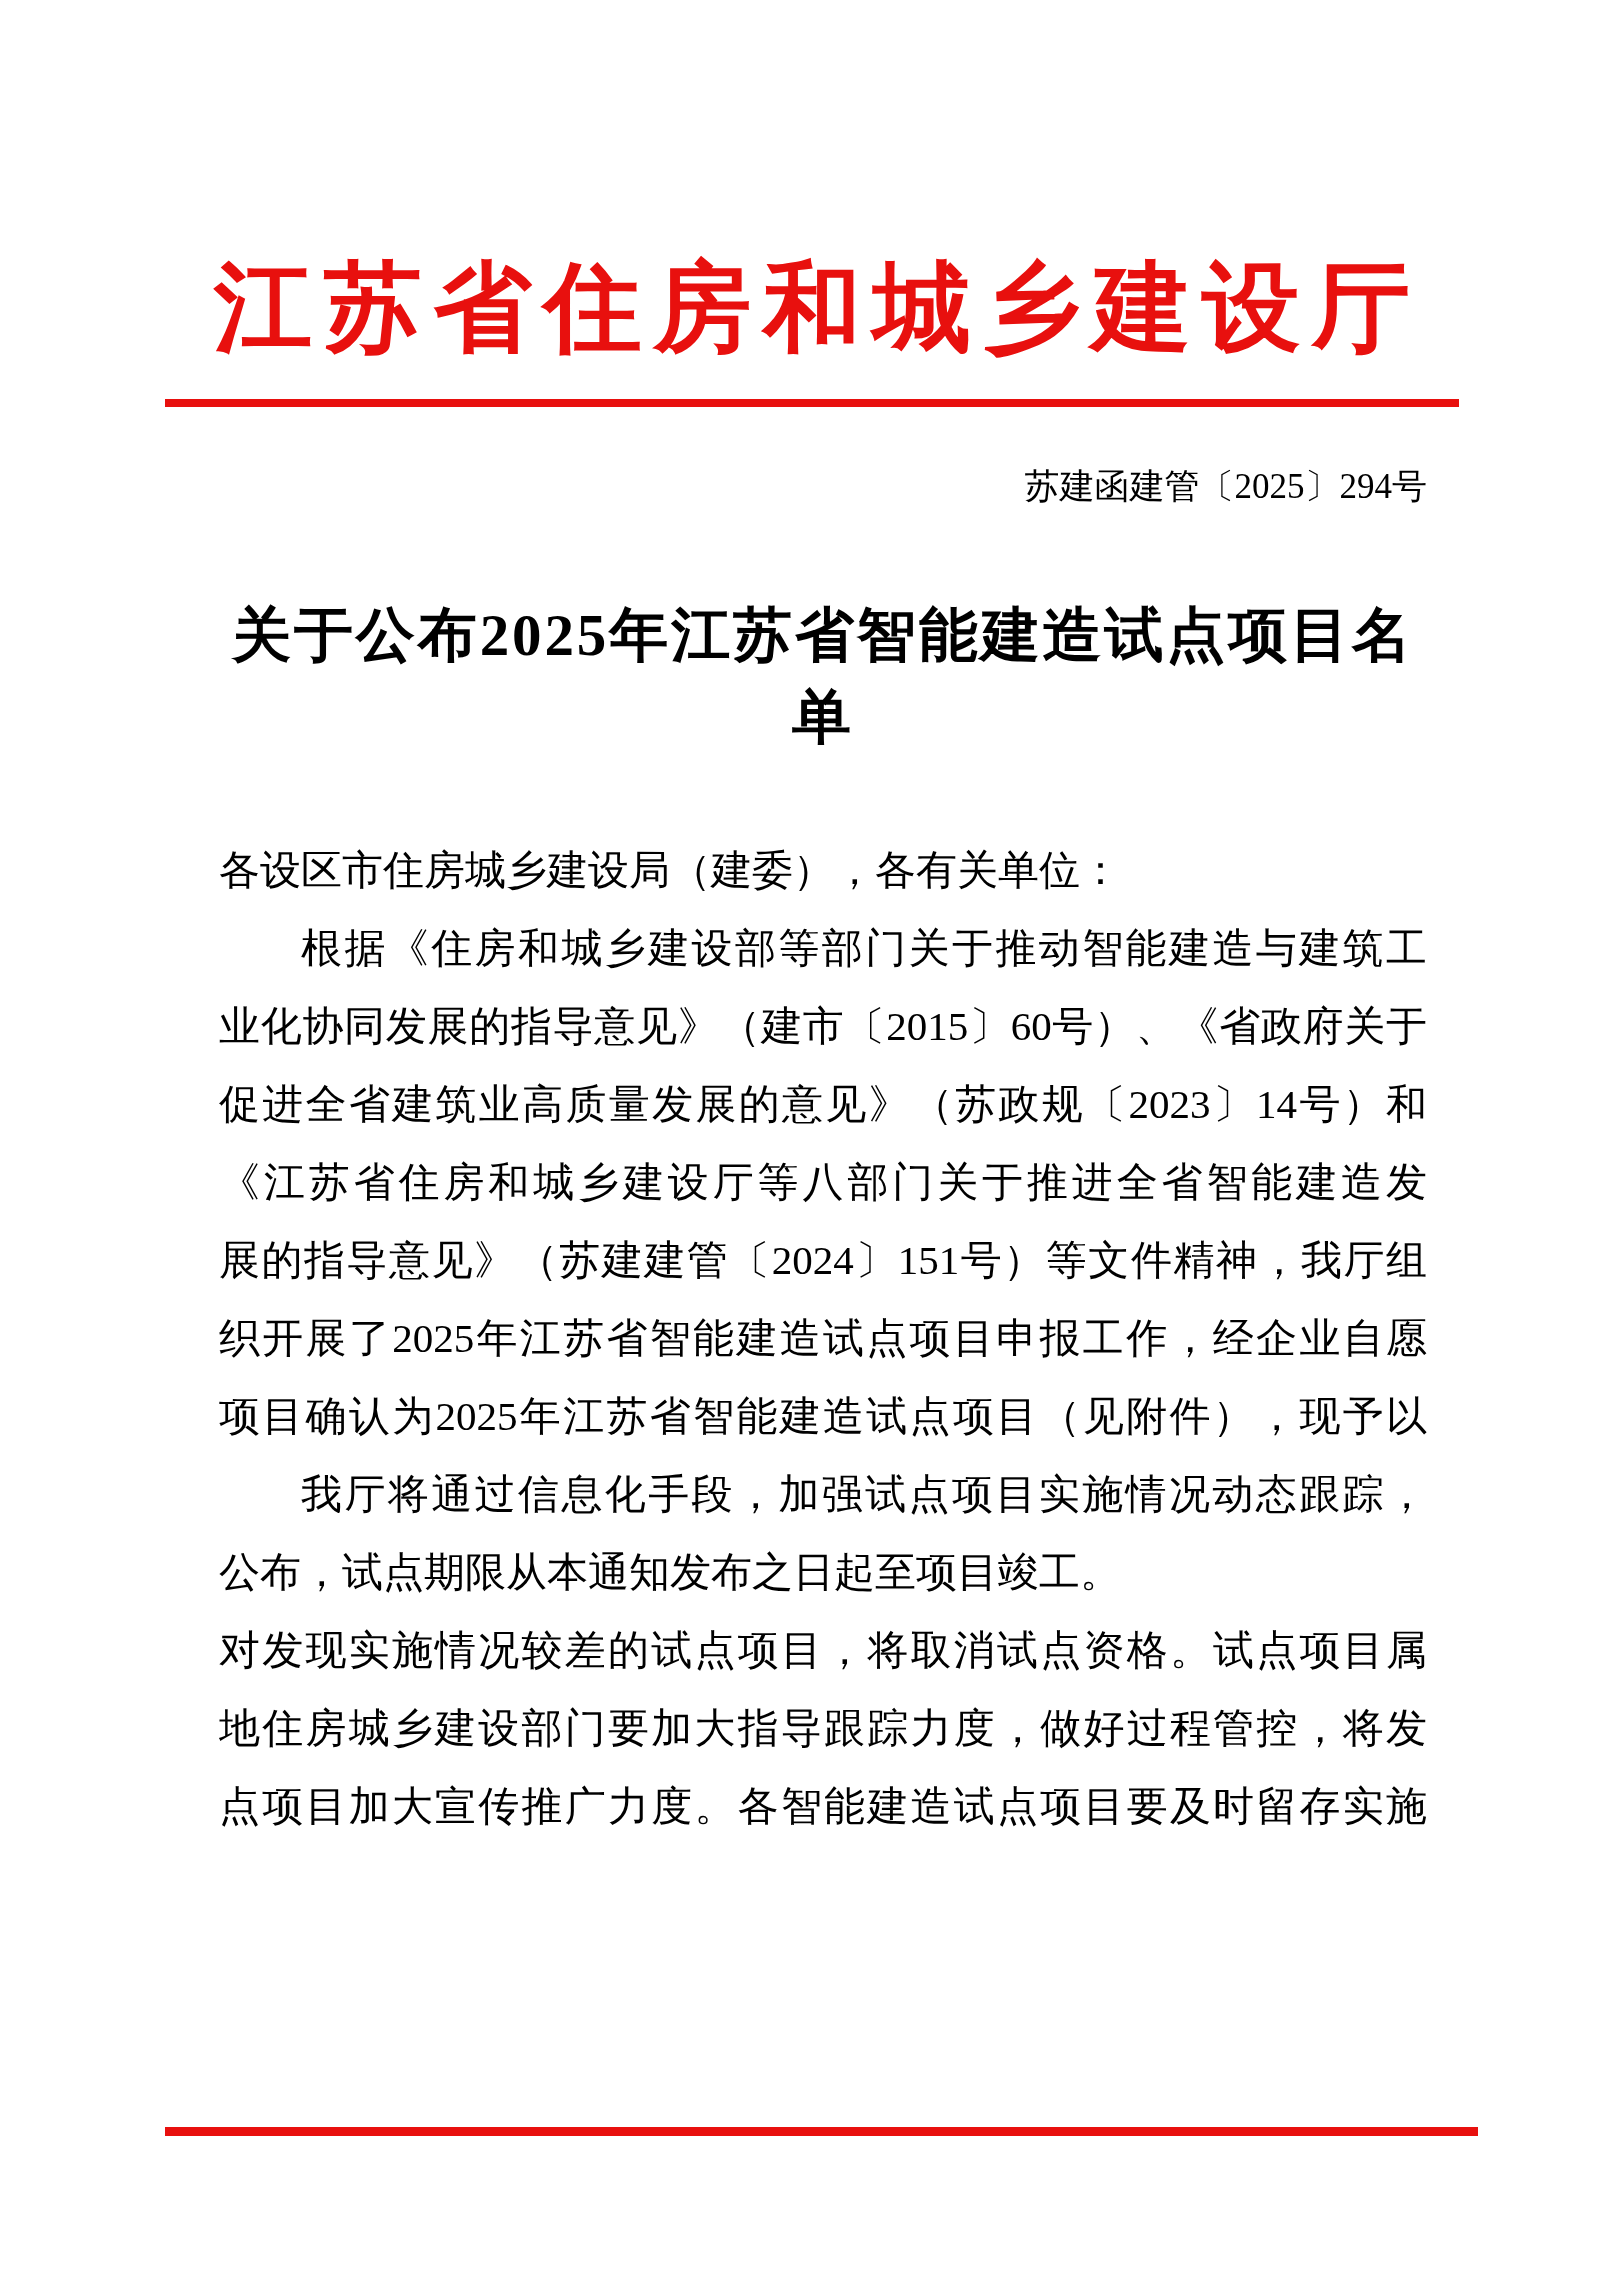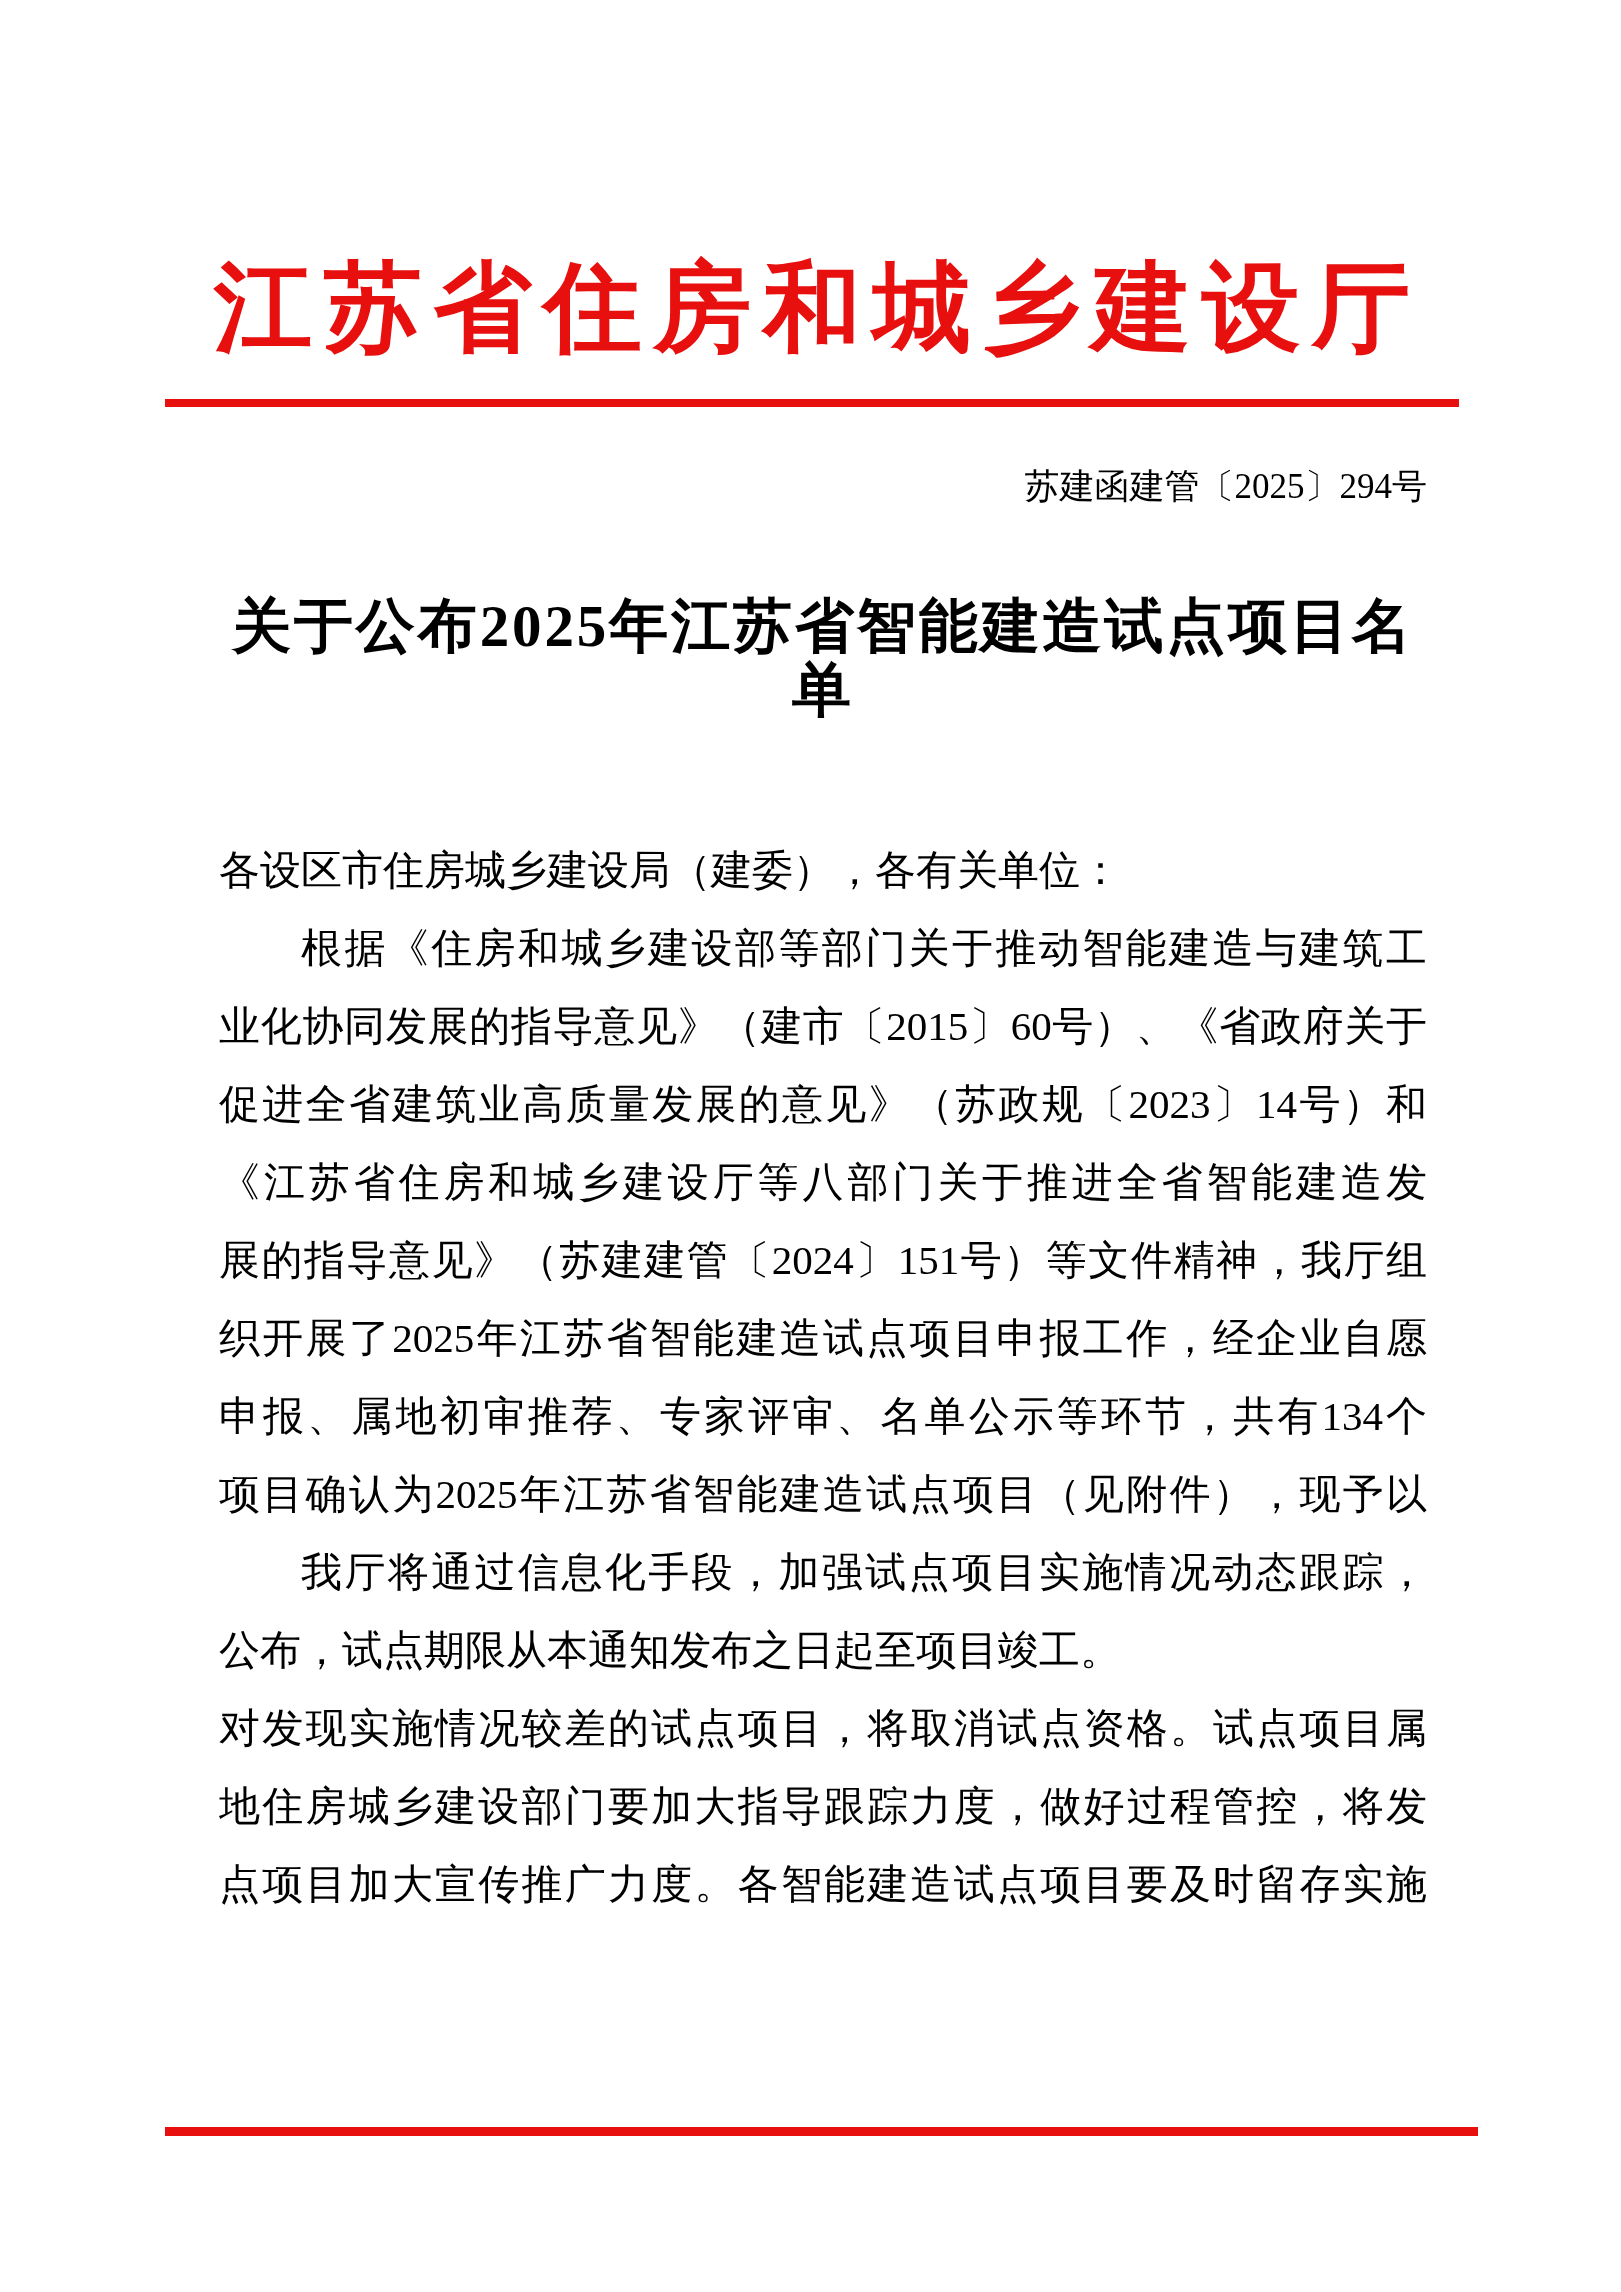--- a/index.html
+++ b/index.html
@@ -59,21 +59,21 @@
   
   .notice-title {
     position: absolute;
     top: 594px;
     left: 219px;
     width: 1208px;
     text-align: center;
     color: var(--ink);
     font-weight: bold;
     font-size: 59px;
-    line-height: 64px;
+    line-height: 82px;
     letter-spacing: 2.9px;
   }
 
   
   .notice-body {
     position: absolute;
     top: 831px;
     left: 219px;
     width: 1208px;
     color: var(--ink);
@@ -119,21 +119,20 @@
   </div>
 
   <div class="notice-body">
       <div class="body-line flush">各设区市住房城乡建设局（建委），各有关单位：</div>
       <div class="body-line indented">根据《住房和城乡建设部等部门关于推动智能建造与建筑工</div>
       <div class="body-line">业化协同发展的指导意见》（建市〔2015〕60号）、《省政府关于</div>
       <div class="body-line">促进全省建筑业高质量发展的意见》（苏政规〔2023〕14号）和</div>
       <div class="body-line">《江苏省住房和城乡建设厅等八部门关于推进全省智能建造发</div>
       <div class="body-line">展的指导意见》（苏建建管〔2024〕151号）等文件精神，我厅组</div>
       <div class="body-line">织开展了2025年江苏省智能建造试点项目申报工作，经企业自愿</div>
-      <div class="body-line">申报、属地初审推荐、专家评审、名单公示等环节，共有134个</div>
       <div class="body-line">项目确认为2025年江苏省智能建造试点项目（见附件），现予以</div>
       <div class="body-line indented">我厅将通过信息化手段，加强试点项目实施情况动态跟踪，</div>
       <div class="body-line flush">公布，试点期限从本通知发布之日起至项目竣工。</div>
       <div class="body-line">对发现实施情况较差的试点项目，将取消试点资格。试点项目属</div>
       <div class="body-line">地住房城乡建设部门要加大指导跟踪力度，做好过程管控，将发</div>
       <div class="body-line">点项目加大宣传推广力度。各智能建造试点项目要及时留存实施</div>
     </div>
 
   <div class="sep-bottom"></div>
 

